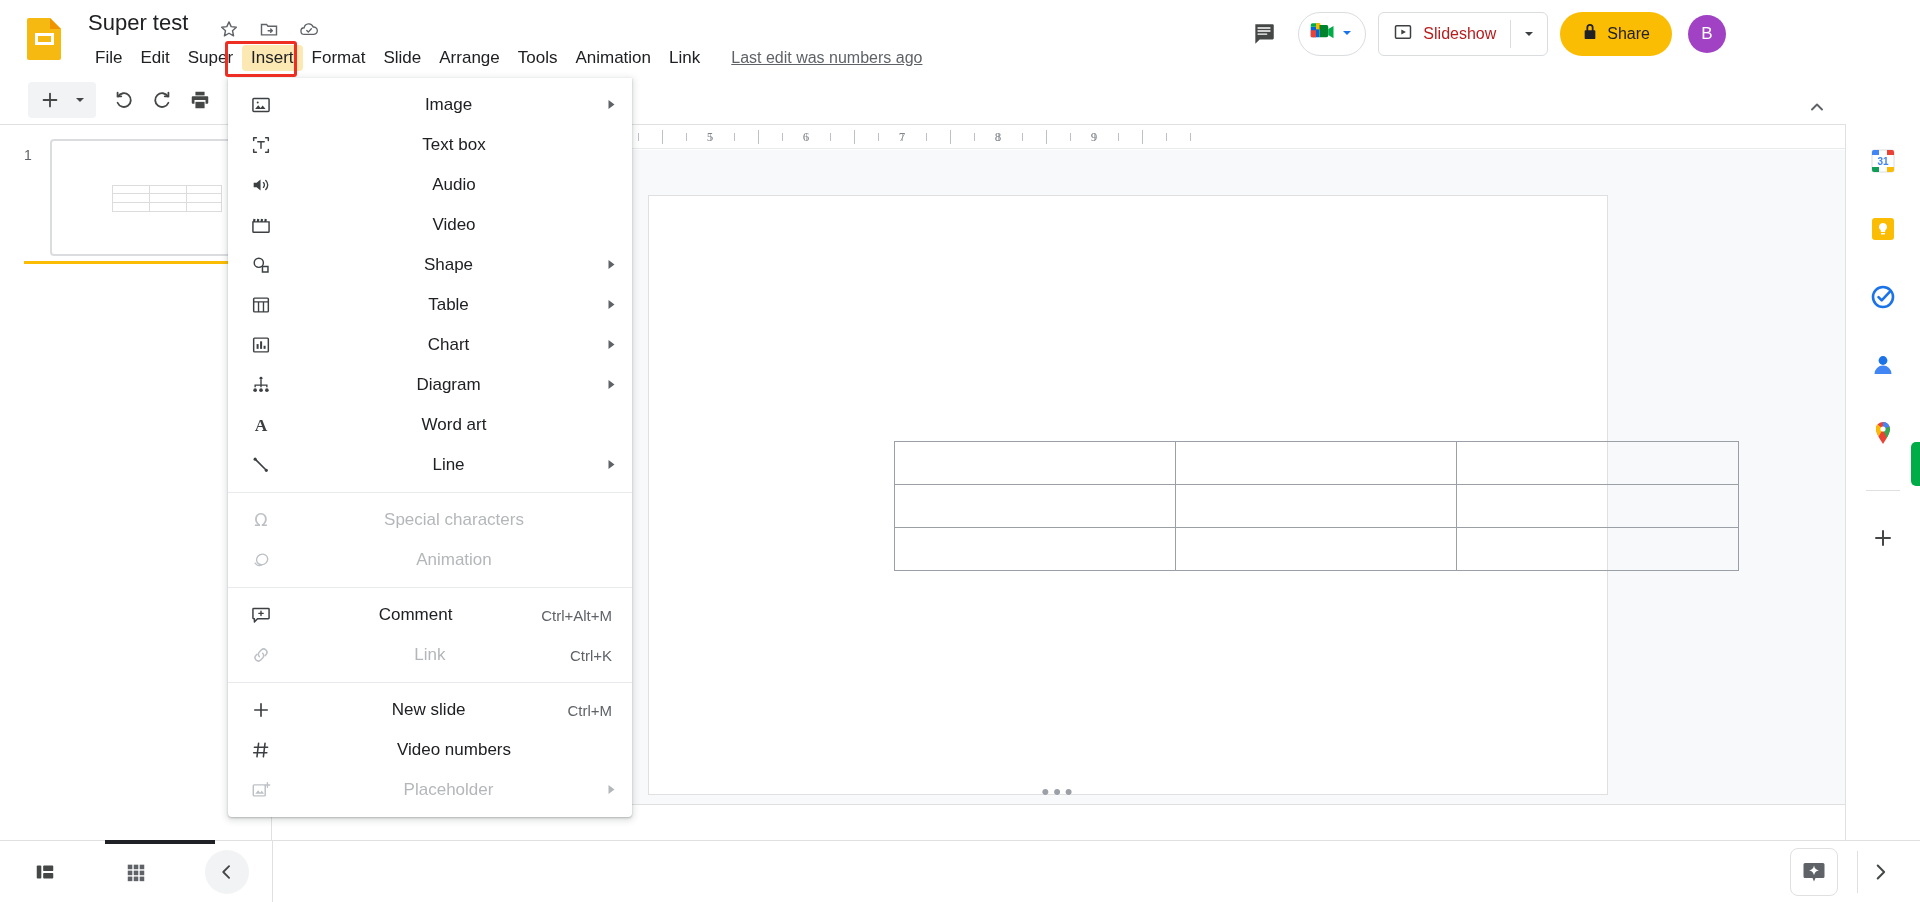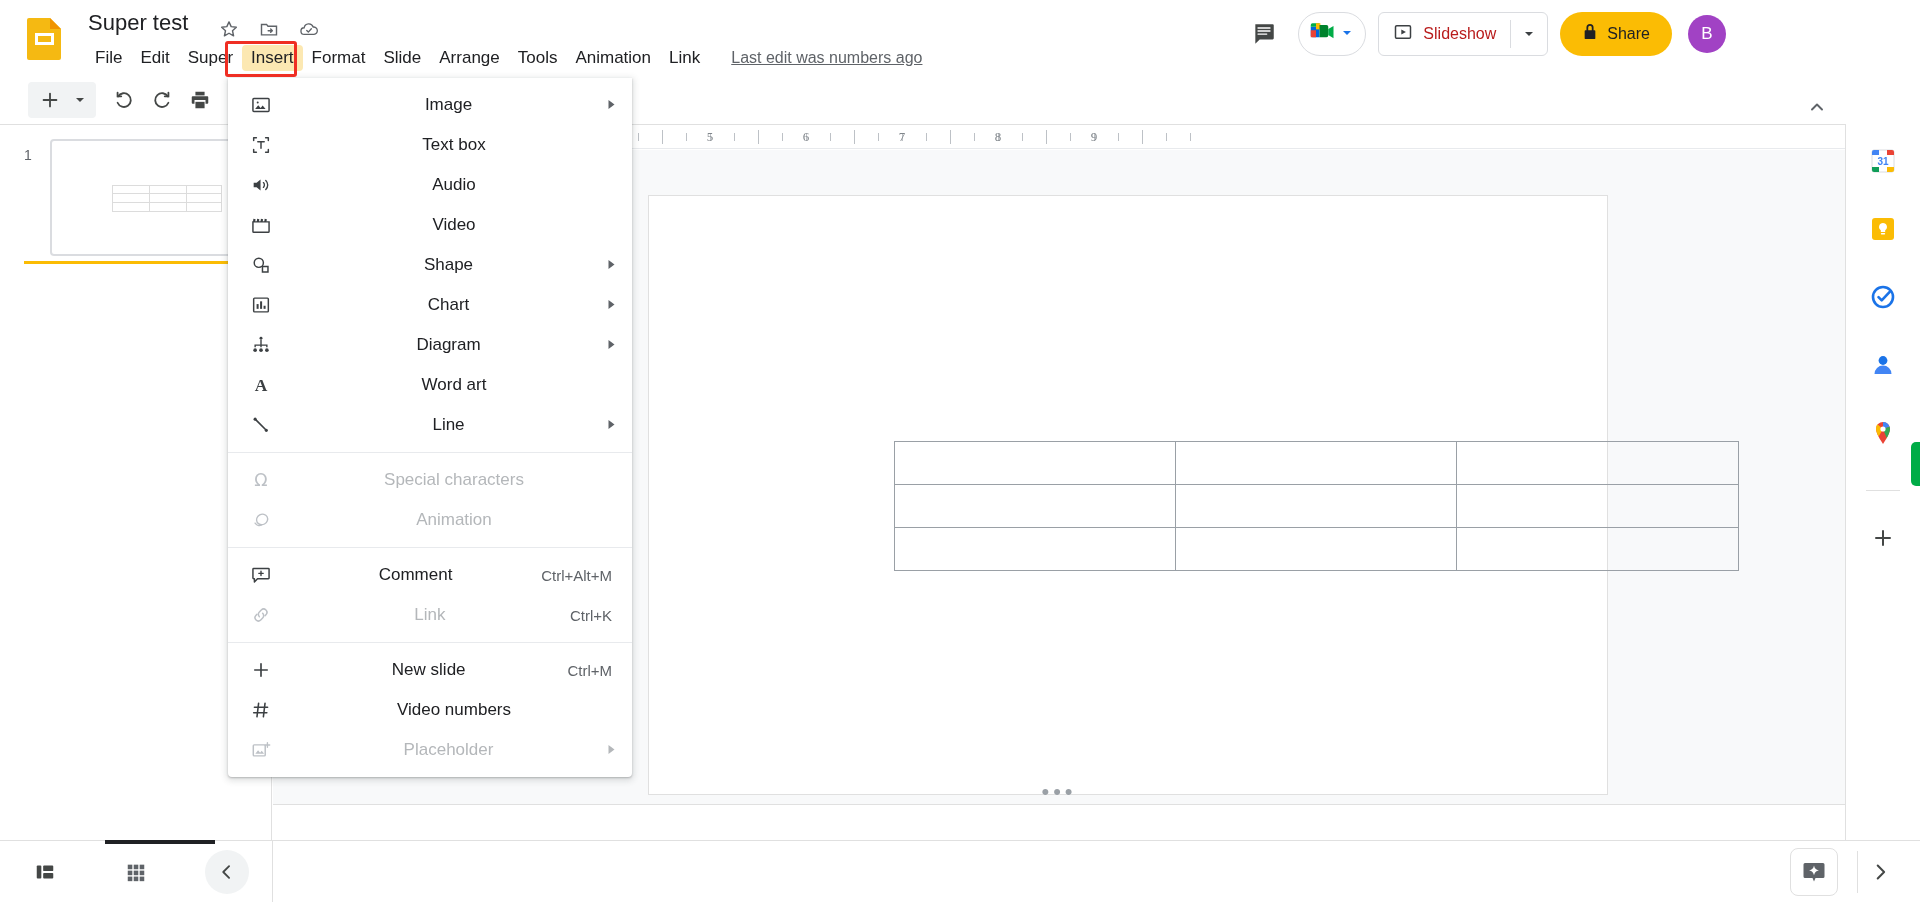--- a/index.html
+++ b/index.html
@@ -482,20 +482,32 @@
         </span>
         <span class="dd-label">Shape</span>
         <span class="dd-arrow"><svg width="9" height="11" viewBox="0 0 9 11">
             <path d="M1.5 1l6 4.5-6 4.5z" fill="currentColor"></path>
           </svg></span>
       </div>
       <div class="dd-item">
         <span class="dd-ic">
           <svg width="22" height="22" viewBox="0 0 24 24">
             <rect x="4" y="4.5" width="16" height="15" rx="1" fill="none" stroke="currentColor" stroke-width="1.6"></rect>
+            <path d="M4 8.6h16M9.3 8.6v10.9M14.7 8.6v10.9" stroke="currentColor" stroke-width="1.5"></path>
+          </svg>
+        </span>
+        <span class="dd-label">Table</span>
+        <span class="dd-arrow"><svg width="9" height="11" viewBox="0 0 9 11">
+            <path d="M1.5 1l6 4.5-6 4.5z" fill="currentColor"></path>
+          </svg></span>
+      </div>
+      <div class="dd-item">
+        <span class="dd-ic">
+          <svg width="22" height="22" viewBox="0 0 24 24">
+            <rect x="4" y="4.5" width="16" height="15" rx="1" fill="none" stroke="currentColor" stroke-width="1.6"></rect>
             <rect x="7.2" y="11" width="2.2" height="5.2" fill="currentColor"></rect>
             <rect x="11" y="8" width="2.2" height="8.2" fill="currentColor"></rect>
             <rect x="14.8" y="12.8" width="2.2" height="3.4" fill="currentColor"></rect>
           </svg>
         </span>
         <span class="dd-label">Chart</span>
         <span class="dd-arrow"><svg width="9" height="11" viewBox="0 0 9 11">
             <path d="M1.5 1l6 4.5-6 4.5z" fill="currentColor"></path>
           </svg></span>
       </div>

